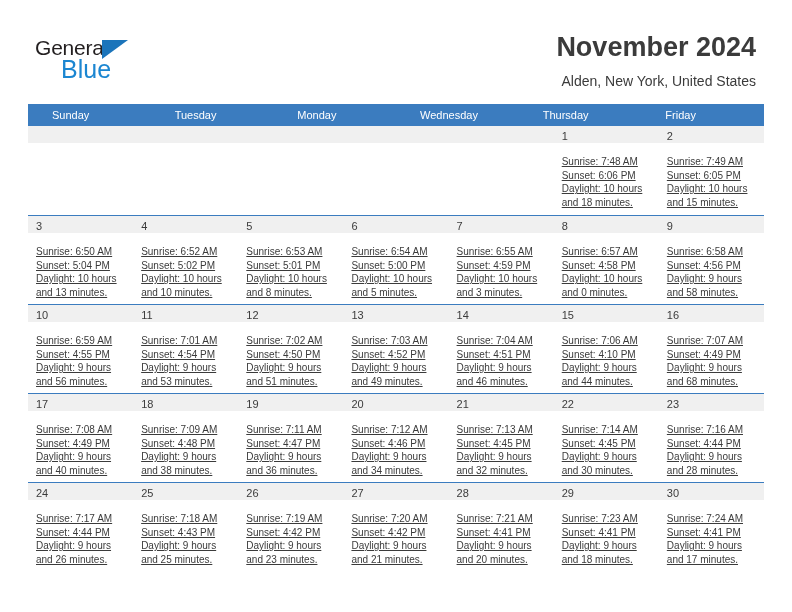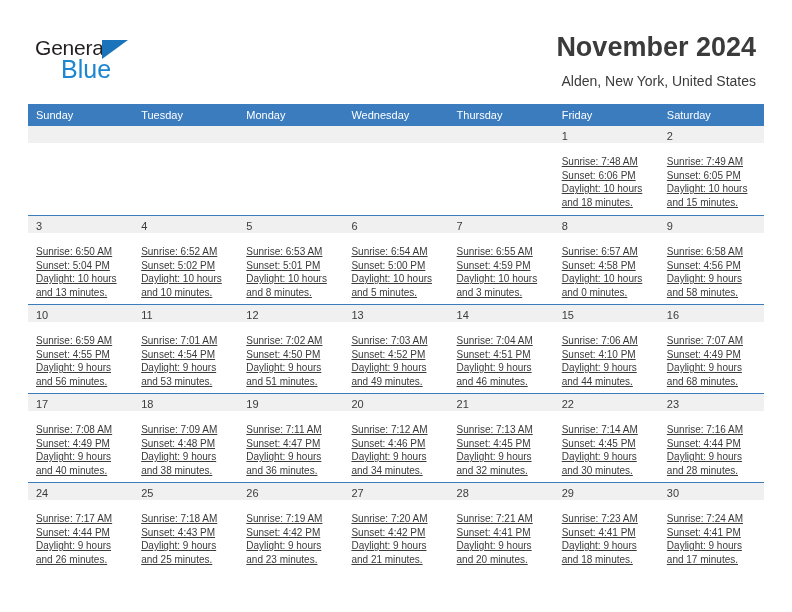--- a/index.html
+++ b/index.html
@@ -88,21 +88,21 @@
   .dow-row {
     display: flex;
     background: #3b7cbf;
     height: 22px;
   }
   .dow-cell {
     flex: 1 1 0;
     color: #ffffff;
     font-size: 11px;
     line-height: 22px;
-    padding-left: 8px;
+    padding-left: 24px;
     white-space: nowrap;
     overflow: hidden;
   }
 
   .week-row {
     display: flex;
     height: 89px;
     border-top: 1px solid #3b7cbf;
   }
   .week-row.first { border-top: none; }
@@ -152,21 +152,20 @@
   </div>
 
   <div class="calendar">
     <div class="dow-row">
       <div class="dow-cell">Sunday</div>
       <div class="dow-cell">Tuesday</div>
       <div class="dow-cell">Monday</div>
       <div class="dow-cell">Wednesday</div>
       <div class="dow-cell">Thursday</div>
       <div class="dow-cell">Friday</div>
-      <div class="dow-cell">Saturday</div>
     </div>
 
     <div id="weeks-container">
         <div class="week-row first">
           <div class="day-cell empty">
             <div class="daynum-bar"><span class="daynum"></span></div>
           </div>
           <div class="day-cell empty">
             <div class="daynum-bar"><span class="daynum"></span></div>
           </div>

